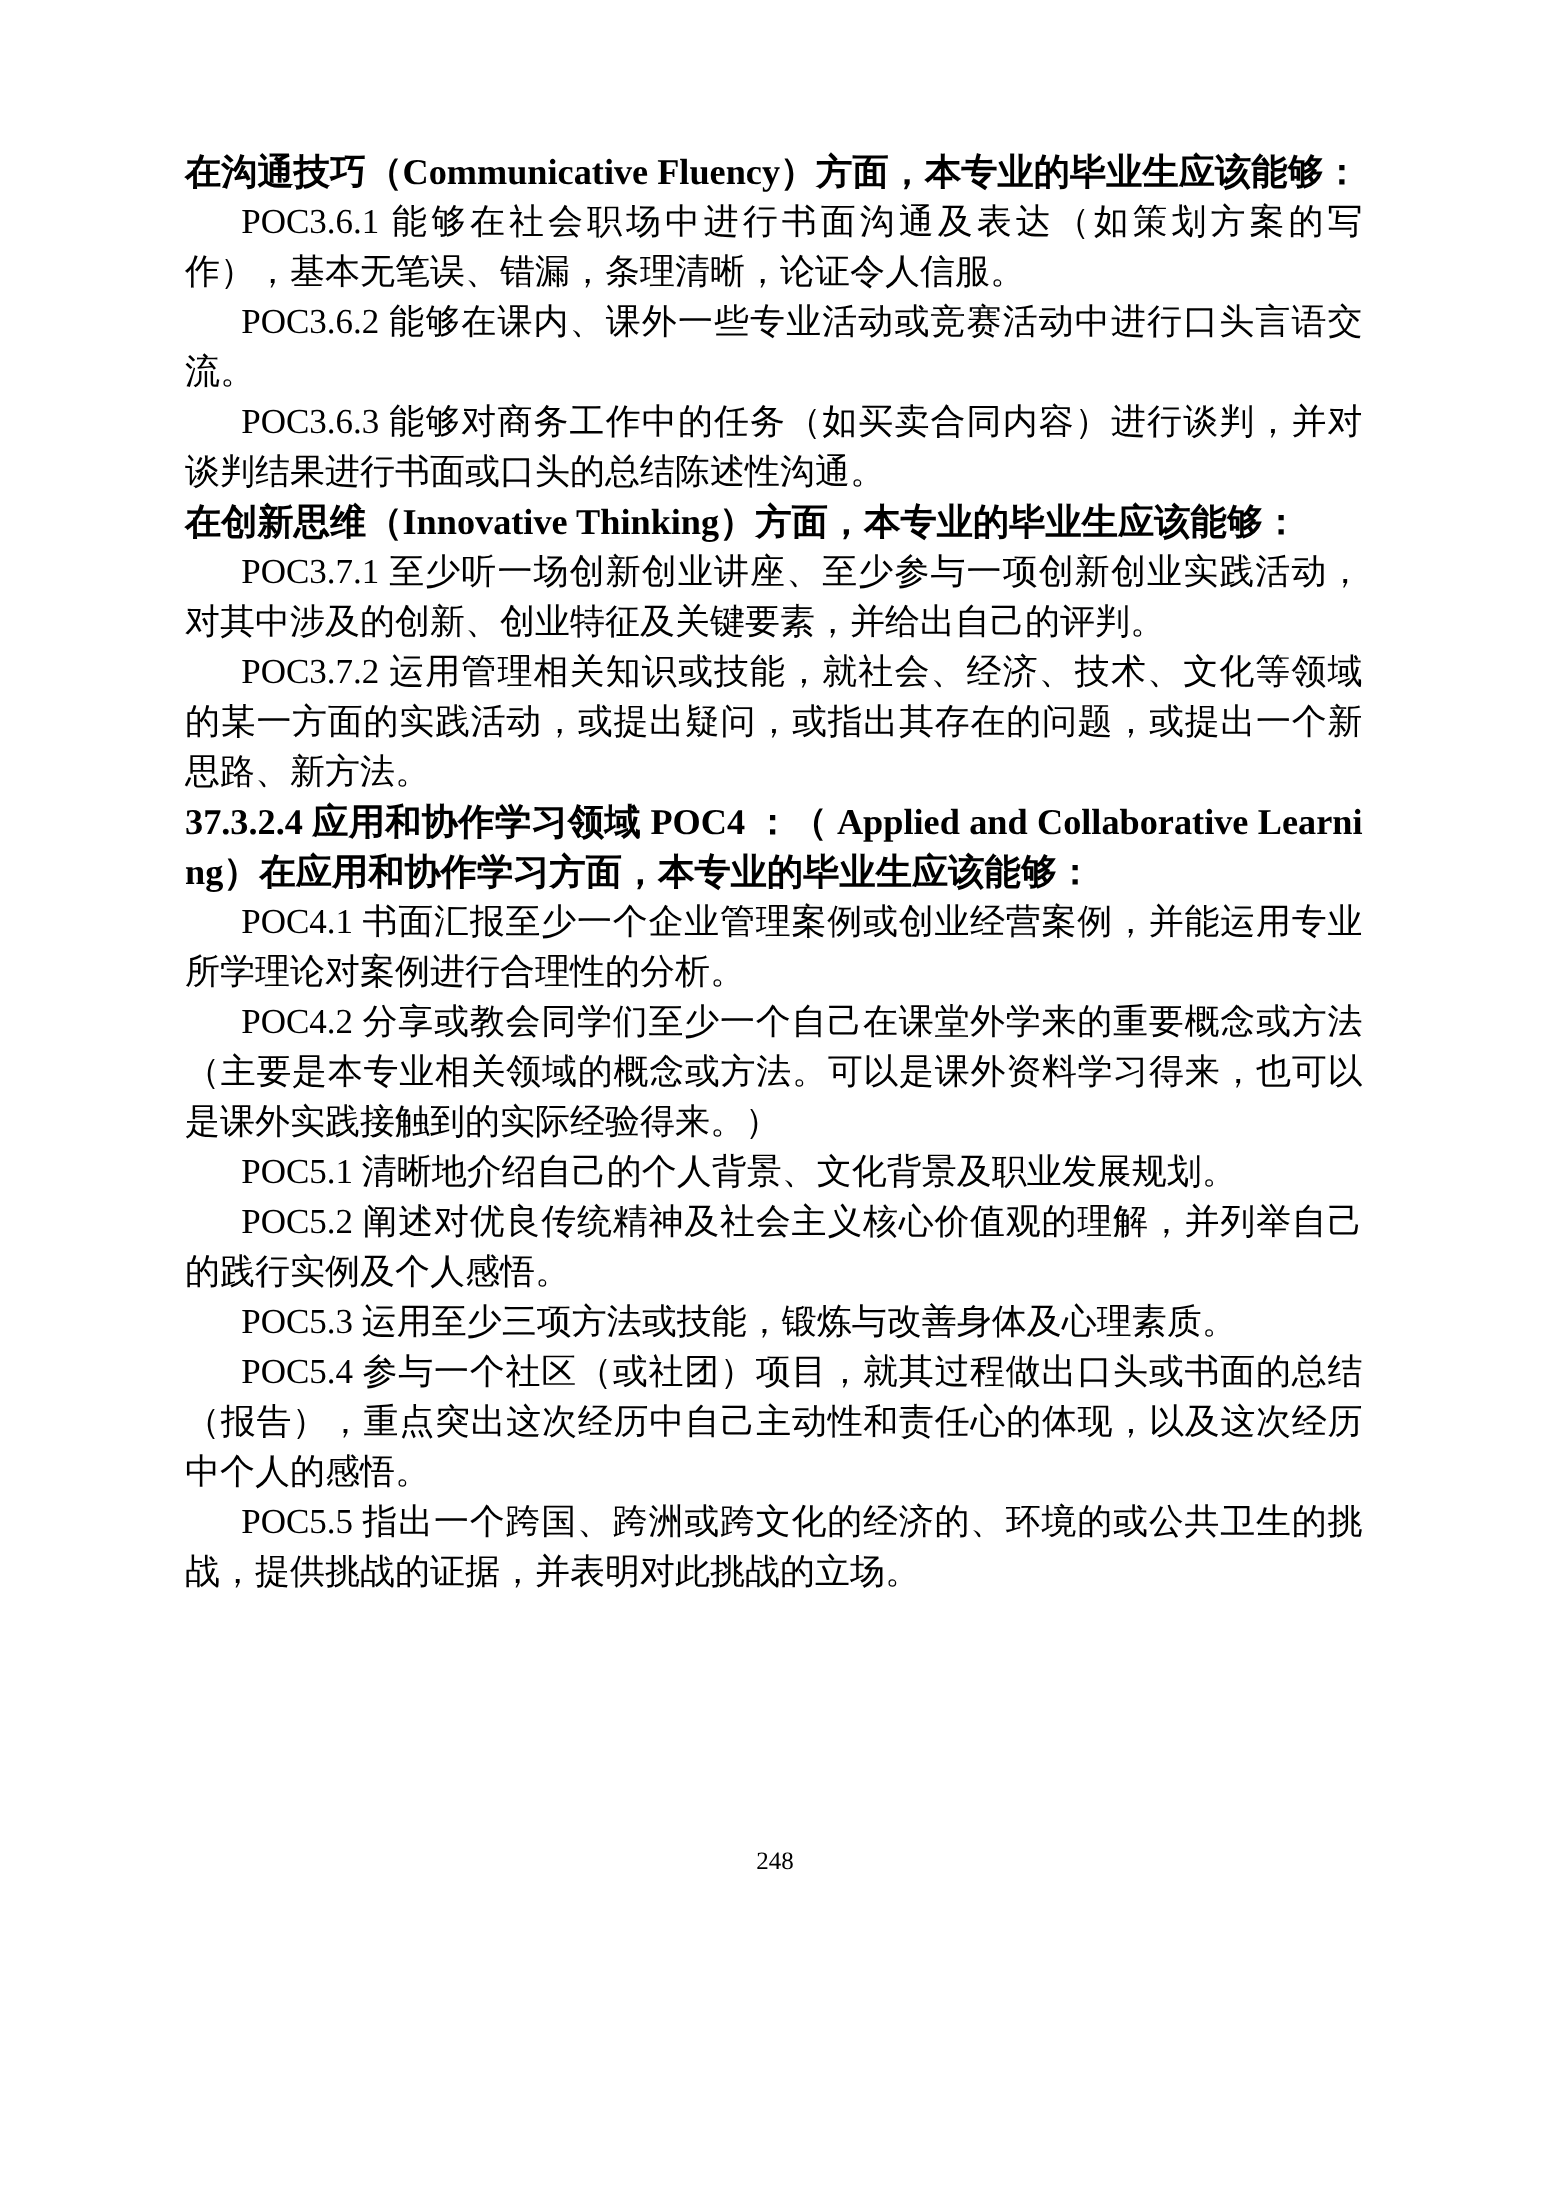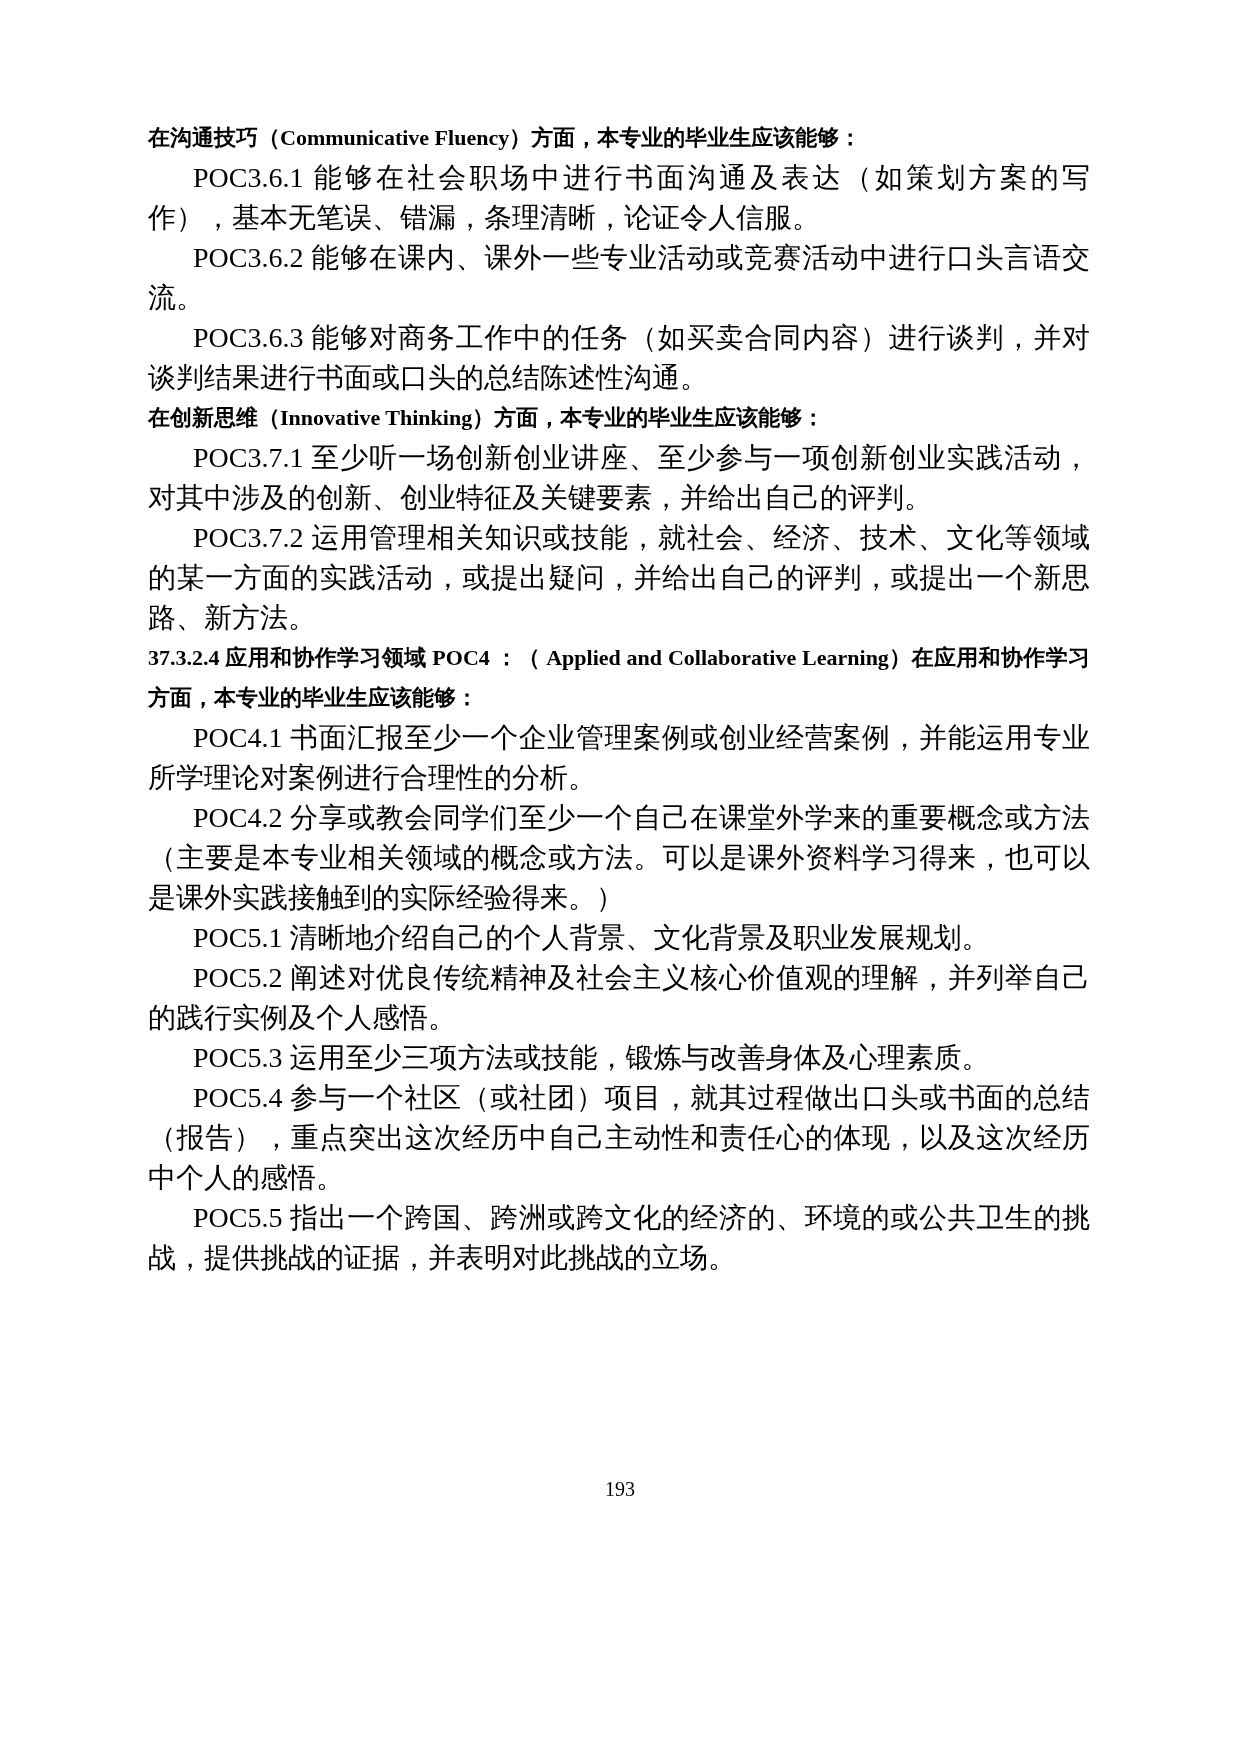--- a/index.html
+++ b/index.html
@@ -23,21 +23,21 @@
   }
   .para {
     font-size: 28px;
     line-height: 40px;
     text-align: justify;
     text-indent: 45px;
     margin: 0;
     word-break: break-all;
   }
   .heading {
-    font-size: 22px;
+    font-size: 29px;
     font-weight: bold;
     line-height: 40px;
     text-align: justify;
     text-indent: 0;
     margin: 0;
     word-break: break-all;
   }
   .page-number {
     position: absolute;
     left: 0;
@@ -52,24 +52,24 @@
 <body>
 
 <div class="page">
   <div class="content">
     <p class="heading">在沟通技巧（Communicative Fluency）方面，本专业的毕业生应该能够：</p>
     <p class="para">POC3.6.1 能够在社会职场中进行书面沟通及表达（如策划方案的写作），基本无笔误、错漏，条理清晰，论证令人信服。</p>
     <p class="para">POC3.6.2 能够在课内、课外一些专业活动或竞赛活动中进行口头言语交流。</p>
     <p class="para">POC3.6.3 能够对商务工作中的任务（如买卖合同内容）进行谈判，并对谈判结果进行书面或口头的总结陈述性沟通。</p>
     <p class="heading">在创新思维（Innovative Thinking）方面，本专业的毕业生应该能够：</p>
     <p class="para">POC3.7.1 至少听一场创新创业讲座、至少参与一项创新创业实践活动，对其中涉及的创新、创业特征及关键要素，并给出自己的评判。</p>
-    <p class="para">POC3.7.2 运用管理相关知识或技能，就社会、经济、技术、文化等领域的某一方面的实践活动，或提出疑问，并给出自己的评判，或提出一个新思路、新方法。</p>
+    <p class="para">POC3.7.2 运用管理相关知识或技能，就社会、经济、技术、文化等领域的某一方面的实践活动，或提出疑问，或指出其存在的问题，或提出一个新思路、新方法。</p>
     <p class="heading">37.3.2.4 应用和协作学习领域 POC4 ：（ Applied and Collaborative Learning）在应用和协作学习方面，本专业的毕业生应该能够：</p>
     <p class="para">POC4.1 书面汇报至少一个企业管理案例或创业经营案例，并能运用专业所学理论对案例进行合理性的分析。</p>
     <p class="para">POC4.2 分享或教会同学们至少一个自己在课堂外学来的重要概念或方法（主要是本专业相关领域的概念或方法。可以是课外资料学习得来，也可以是课外实践接触到的实际经验得来。）</p>
     <p class="para">POC5.1 清晰地介绍自己的个人背景、文化背景及职业发展规划。</p>
     <p class="para">POC5.2 阐述对优良传统精神及社会主义核心价值观的理解，并列举自己的践行实例及个人感悟。</p>
     <p class="para">POC5.3 运用至少三项方法或技能，锻炼与改善身体及心理素质。</p>
     <p class="para">POC5.4 参与一个社区（或社团）项目，就其过程做出口头或书面的总结（报告），重点突出这次经历中自己主动性和责任心的体现，以及这次经历中个人的感悟。</p>
     <p class="para">POC5.5 指出一个跨国、跨洲或跨文化的经济的、环境的或公共卫生的挑战，提供挑战的证据，并表明对此挑战的立场。</p>
   </div>
-  <div class="page-number">193</div>
+  <div class="page-number">248</div>
 </div>
 
 </body></html>

